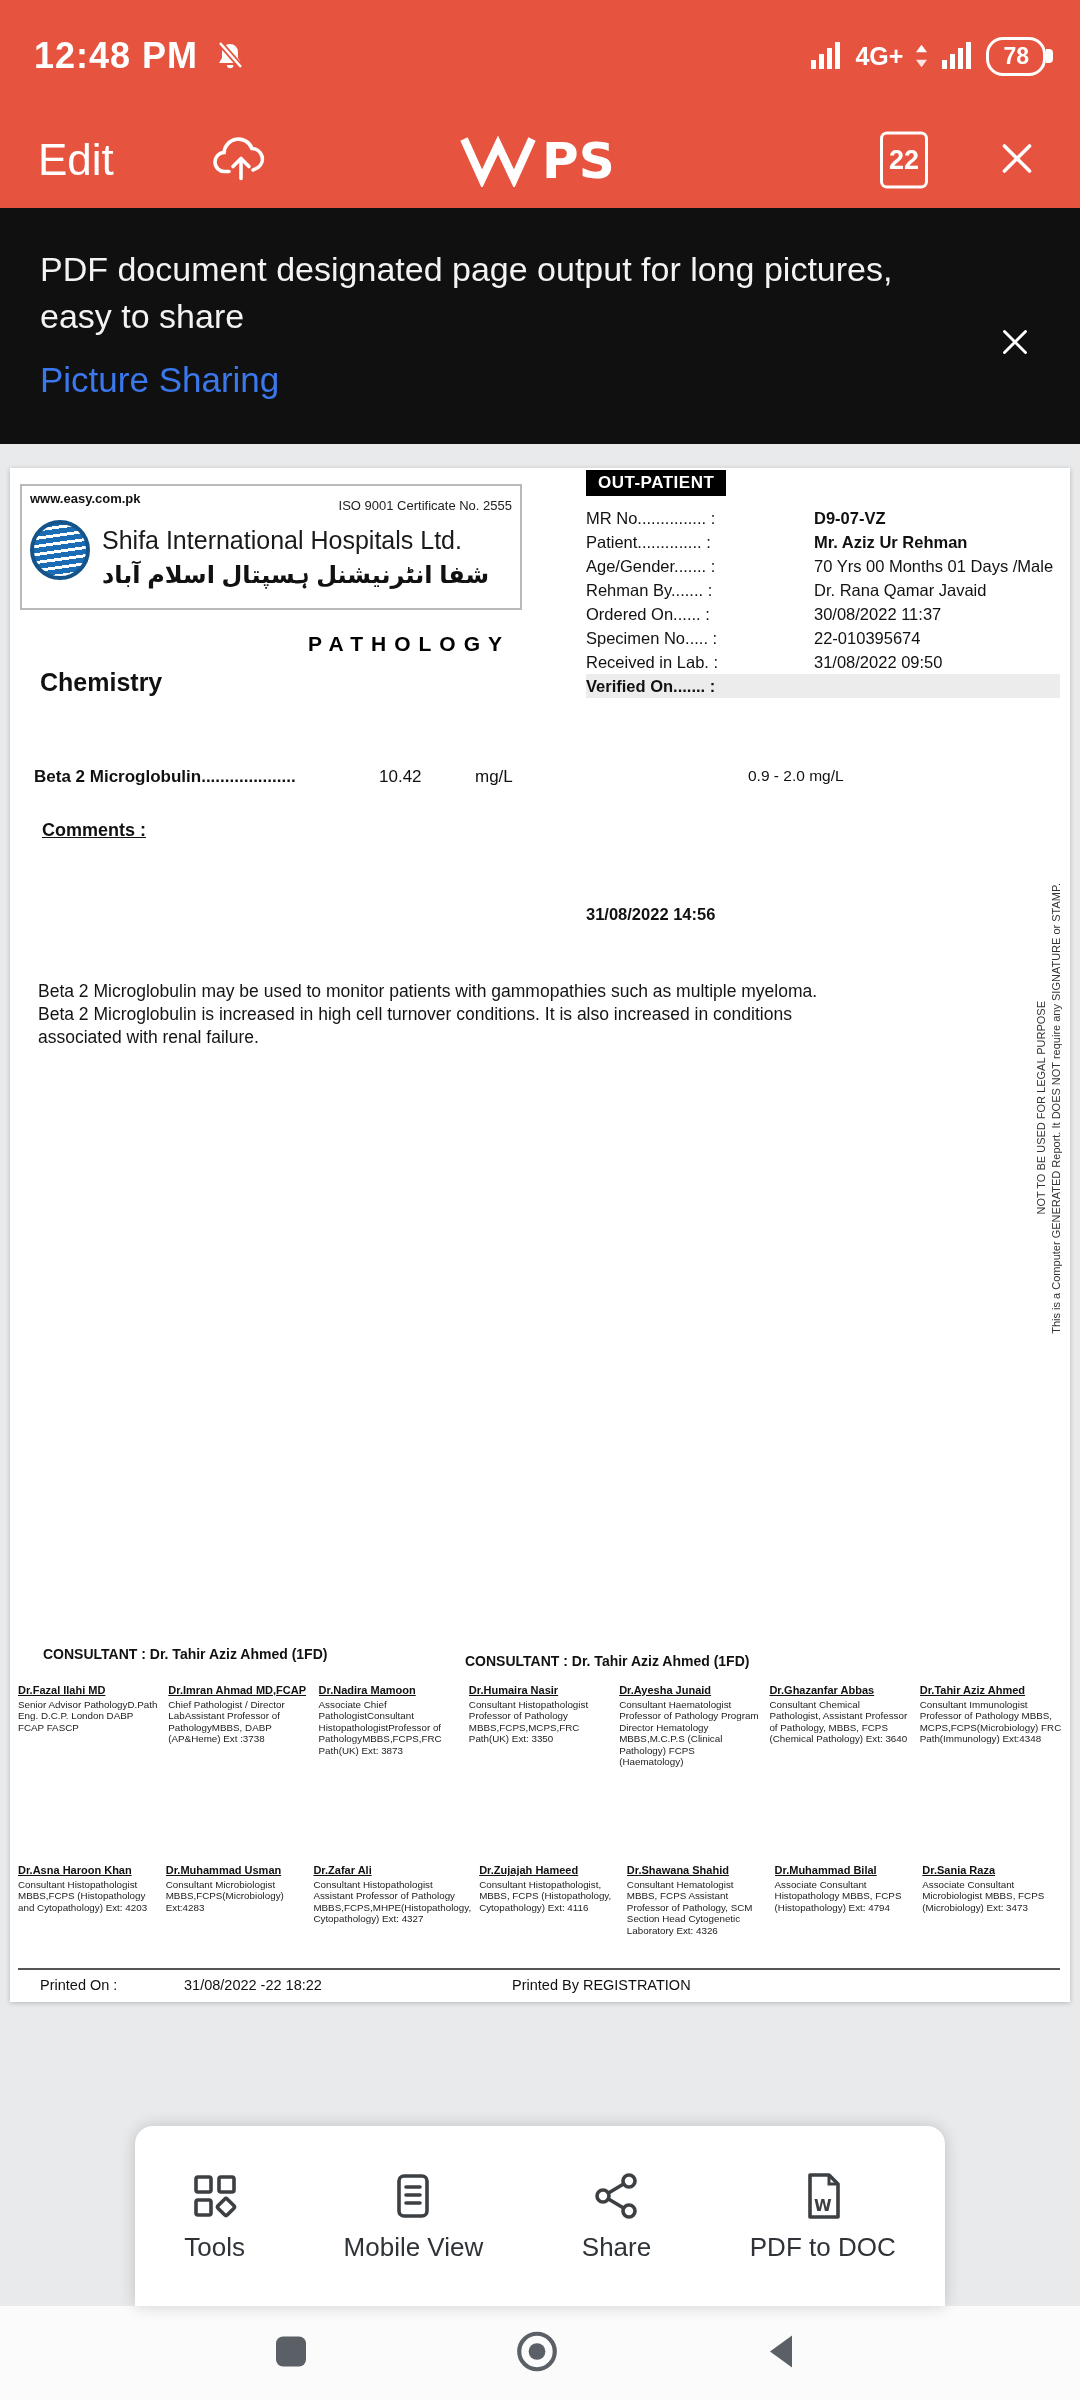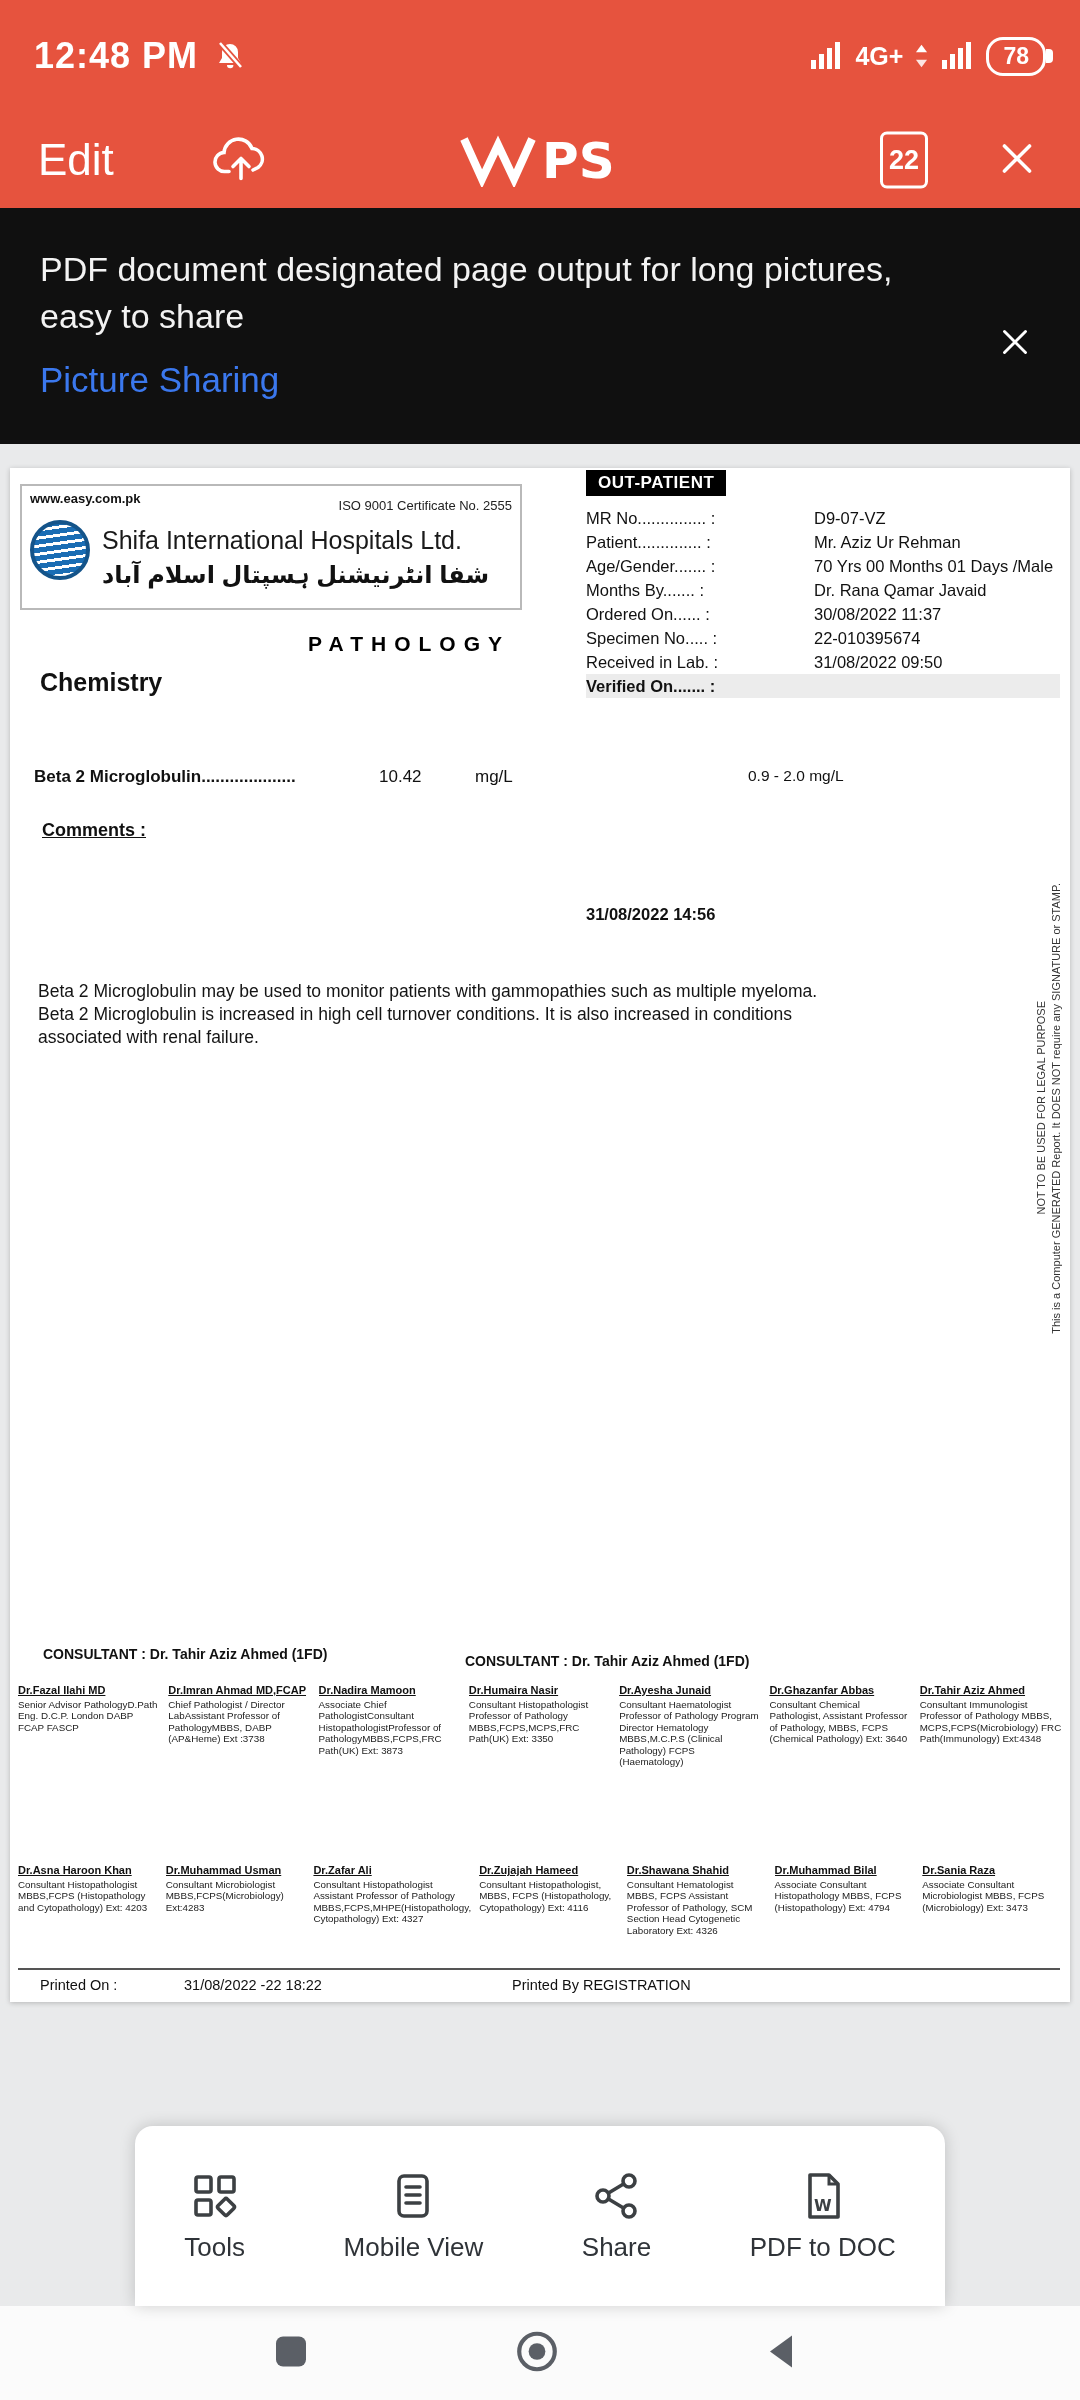--- a/index.html
+++ b/index.html
@@ -93,21 +93,21 @@
 
   .out-patient {
     position: absolute; left: 576px; top: 2px;
     background: #000; color: #fff; font-size: 17px; font-weight: bold;
     padding: 3px 12px; letter-spacing: .5px;
   }
   .pt-rows { position: absolute; left: 576px; top: 38px; width: 474px; }
   .pt-row { display: flex; font-size: 16.5px; height: 24px; line-height: 24px; white-space: nowrap; }
   .pt-label { flex: 0 0 228px; }
   .pt-value { flex: 1; }
-  .val-bold .pt-value { font-weight: normal; }
+  .val-bold .pt-value { font-weight: bold; }
   .row-verified { font-weight: bold; background: #ececec; flex-direction: column; }
 
   .chem { position: absolute; left: 30px; top: 200px; margin: 0; font-size: 25px; font-weight: bold; }
 
   .tbl-head {
     position: absolute; left: 10px; top: 244px; width: 976px; height: 27px;
     background: #c9c9c9; font-weight: bold; font-size: 17px;
   }
   .tbl-head span, .tbl-row span { position: absolute; top: 3px; }
   .th-test { left: 14px; }  .th-result { left: 359px; }  .th-range { left: 728px; }
@@ -277,21 +277,21 @@
           </div>
           <div class="pt-row val-bold">
             <span class="pt-label">Patient.............. :</span>
             <span class="pt-value">Mr. Aziz Ur Rehman</span>
           </div>
           <div class="pt-row">
             <span class="pt-label">Age/Gender....... :</span>
             <span class="pt-value">70 Yrs 00 Months 01 Days /Male</span>
           </div>
           <div class="pt-row">
-            <span class="pt-label">Months By....... :</span>
+            <span class="pt-label">Rehman By....... :</span>
             <span class="pt-value">Dr. Rana Qamar Javaid</span>
           </div>
           <div class="pt-row">
             <span class="pt-label">Ordered On...... :</span>
             <span class="pt-value">30/08/2022 11:37</span>
           </div>
           <div class="pt-row">
             <span class="pt-label">Specimen No..... :</span>
             <span class="pt-value">22-010395674</span>
           </div>

